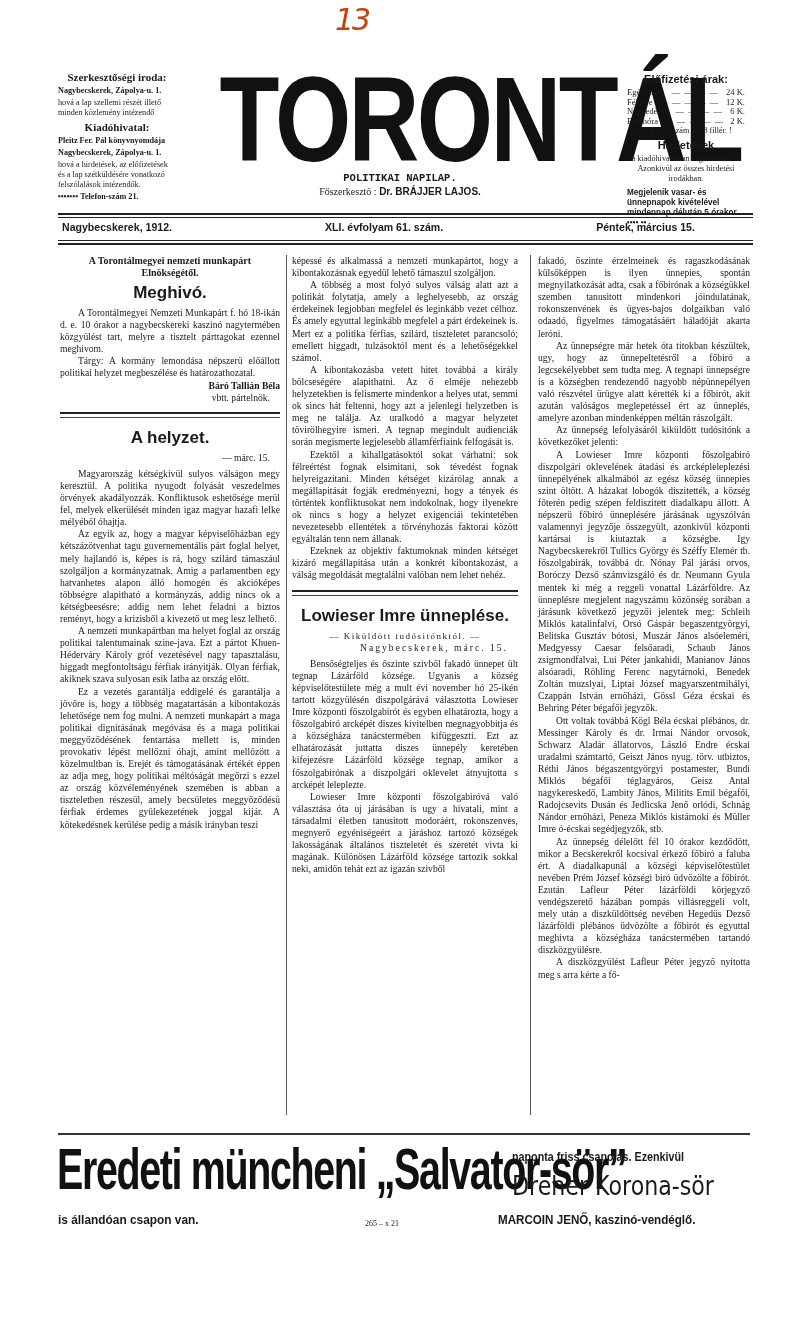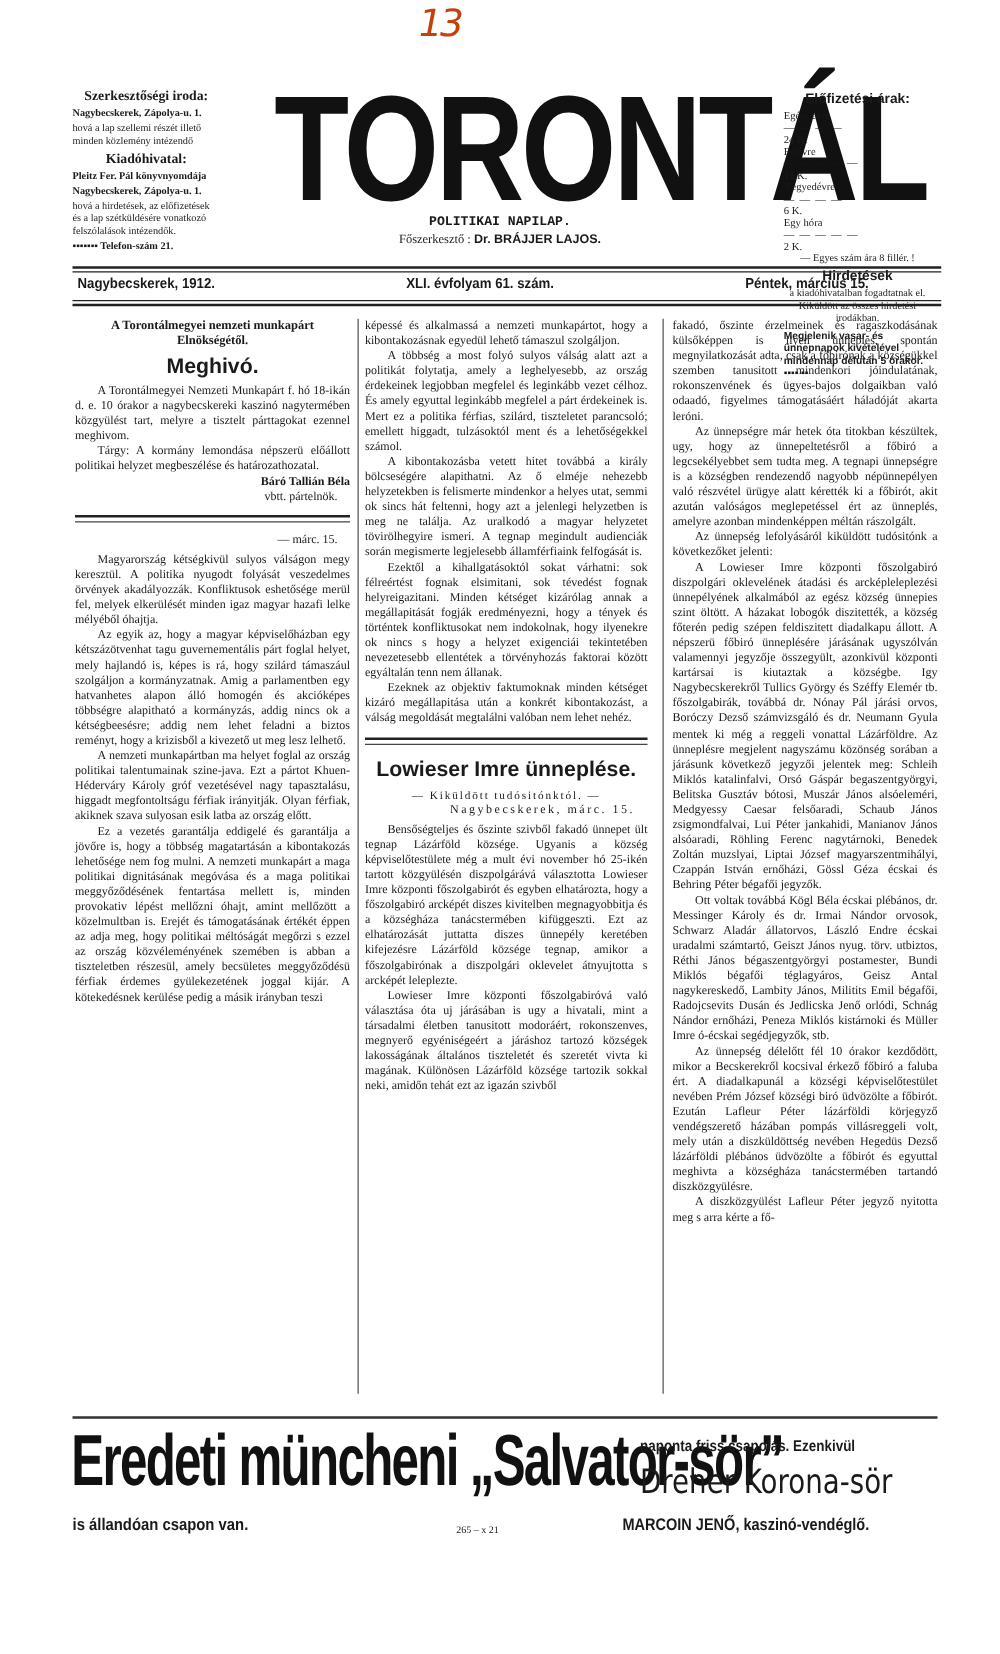--- a/index.html
+++ b/index.html
@@ -6,21 +6,21 @@
   body { width: 800px; height: 1323px; position: relative; overflow: hidden; color: #1a1a1a; font-family: "DejaVu Serif", serif; }
   .abs { position: absolute; }
   .pencil { left: 335px; top: 2px; font-family: "DejaVu Sans", sans-serif; font-size: 30px; color: #c2410c; font-style: italic; letter-spacing: -2px; }
 
   .side-box { font-family: "Liberation Sans", sans-serif; font-size: 8.2px; line-height: 10px; }
   .side-box .h { font-weight: bold; text-align: center; font-size: 11px; line-height: 14px; margin-bottom: 2px; }
   .side-box .b { font-weight: bold; }
   .side-box p { margin: 0 0 2px 0; }
   .left-box { left: 58px; top: 70px; width: 118px; font-family: Liberation Serif, serif; }
   .right-box { left: 627px; top: 72px; width: 118px; }
-  .price-row { display: flex; justify-content: space-between; font-family: "Liberation Serif", serif; font-size: 8.5px; line-height: 9.5px; flex-direction: column; }
+  .price-row { display: flex; justify-content: space-between; font-family: "Liberation Serif", serif; font-size: 8.5px; line-height: 9.5px; }
   .dots { letter-spacing: 1px; }
 
   .masthead { left: 190px; top: 62px; width: 420px; height: 110px; text-align: center; }
   .masthead .title { font-family: "Liberation Sans", sans-serif; font-weight: bold; font-size: 114px; line-height: 110px; letter-spacing: -3px; transform: scaleX(0.86) scaleY(1.05); transform-origin: center top; color: #111; }
   .subtitle { left: 190px; top: 172px; width: 420px; text-align: center; font-family: Liberation Mono, monospace; font-weight: bold; font-size: 10.5px; }
   .editor { left: 190px; top: 186px; width: 420px; text-align: center; font-family: "Liberation Serif", serif; font-size: 10px; }
   .editor b { font-family: "Liberation Sans", sans-serif; }
 
   .rule { left: 58px; width: 695px; background: #222; }
   .dateline { left: 62px; top: 221px; width: 688px; display: flex; justify-content: space-between; font-family: "Liberation Sans", sans-serif; font-weight: bold; font-size: 11.5px; transform: scaleX(0.92); transform-origin: left; }
@@ -92,21 +92,21 @@
     <span class="dots">— — — —</span>
     <span>6 K.</span>
   </div>
   <div class="price-row">
     <span>Egy hóra</span>
     <span class="dots">— — — — —</span>
     <span>2 K.</span>
   </div>
   <p style="font-family:'Liberation Serif',serif;text-align:center;">— Egyes szám ára 8 fillér. !</p>
   <div class="h">Hirdetések</div>
-  <p style="text-align:center;font-family:'Liberation Serif',serif;">a kiadóhivatalban fogadtatnak el. Kiküldött az összes hirdetési irodákban.</p>
+  <p style="text-align:center;font-family:'Liberation Serif',serif;">a kiadóhivatalban fogadtatnak el. Azonkivül az összes hirdetési irodákban.</p>
   <p class="b" style="margin-top:4px;">Megjelenik vasar- és ünnepnapok kivételével mindennap délután 5 órakor. ▪▪▪▪ ▪▪</p>
 </div>
 
 <div class="abs rule" style="top:213px;height:2px;"></div>
 <div class="abs rule" style="top:217px;height:1px;"></div>
 <div class="abs dateline">
   <span>Nagybecskerek, 1912.</span>
   <span>XLI. évfolyam 61. szám.</span>
   <span>Péntek, március 15.</span>
 </div>
@@ -117,20 +117,21 @@
 <div class="vline" style="left:530px;"></div>
 
 <div class="col col1">
   <div class="head-small">A Torontálmegyei nemzeti munkapárt Elnökségétől.</div>
   <div class="head-big">Meghivó.</div>
   <p>A Torontálmegyei Nemzeti Munkapárt f. hó 18-ikán d. e. 10 órakor a nagybecskereki kaszinó nagytermében közgyülést tart, melyre a tisztelt párttagokat ezennel meghivom.</p>
   <p>Tárgy: A kormány lemondása népszerü előállott politikai helyzet megbeszélése és határozathozatal.</p>
   <div class="sign">Báró Tallián Béla</div>
   <div class="sign2">vbtt. pártelnök.</div>
   <div class="dbl"></div>
+  <div class="head-big">A helyzet.</div>
   <div class="dateright">— márc. 15.</div>
   <p>Magyarország kétségkivül sulyos válságon megy keresztül. A politika nyugodt folyását veszedelmes örvények akadályozzák. Konfliktusok eshetősége merül fel, melyek elkerülését minden igaz magyar hazafi lelke mélyéből óhajtja.</p>
   <p>Az egyik az, hogy a magyar képviselőházban egy kétszázötvenhat tagu guvernementális párt foglal helyet, mely hajlandó is, képes is rá, hogy szilárd támaszául szolgáljon a kormányzatnak. Amig a parlamentben egy hatvanhetes alapon álló homogén és akcióképes többségre alapitható a kormányzás, addig nincs ok a kétségbeesésre; addig nem lehet feladni a biztos reményt, hogy a krizisből a kivezető ut meg lesz lelhető.</p>
   <p>A nemzeti munkapártban ma helyet foglal az ország politikai talentumainak szine-java. Ezt a pártot Khuen-Héderváry Károly gróf vezetésével nagy tapasztalásu, higgadt megfontoltságu férfiak irányitják. Olyan férfiak, akiknek szava sulyosan esik latba az ország előtt.</p>
   <p>Ez a vezetés garantálja eddigelé és garantálja a jövőre is, hogy a többség magatartásán a kibontakozás lehetősége nem fog mulni. A nemzeti munkapárt a maga politikai dignitásának megóvása és a maga politikai meggyőződésének fentartása mellett is, minden provokativ lépést mellőzni óhajt, amint mellőzött a közelmultban is. Erejét és támogatásának értékét éppen az adja meg, hogy politikai méltóságát megőrzi s ezzel az ország közvéleményének szemében is abban a tiszteletben részesül, amely becsületes meggyőződésü férfiak érdemes gyülekezetének joggal kijár. A kötekedésnek kerülése pedig a másik irányban teszi</p>
 </div>
 
 <div class="col col2">
   <p class="noind">képessé és alkalmassá a nemzeti munkapártot, hogy a kibontakozásnak egyedül lehető támaszul szolgáljon.</p>
   <p>A többség a most folyó sulyos válság alatt azt a politikát folytatja, amely a leghelyesebb, az ország érdekeinek legjobban megfelel és leginkább vezet célhoz. És amely egyuttal leginkább megfelel a párt érdekeinek is. Mert ez a politika férfias, szilárd, tiszteletet parancsoló; emellett higgadt, tulzásoktól ment és a lehetőségekkel számol.</p>

